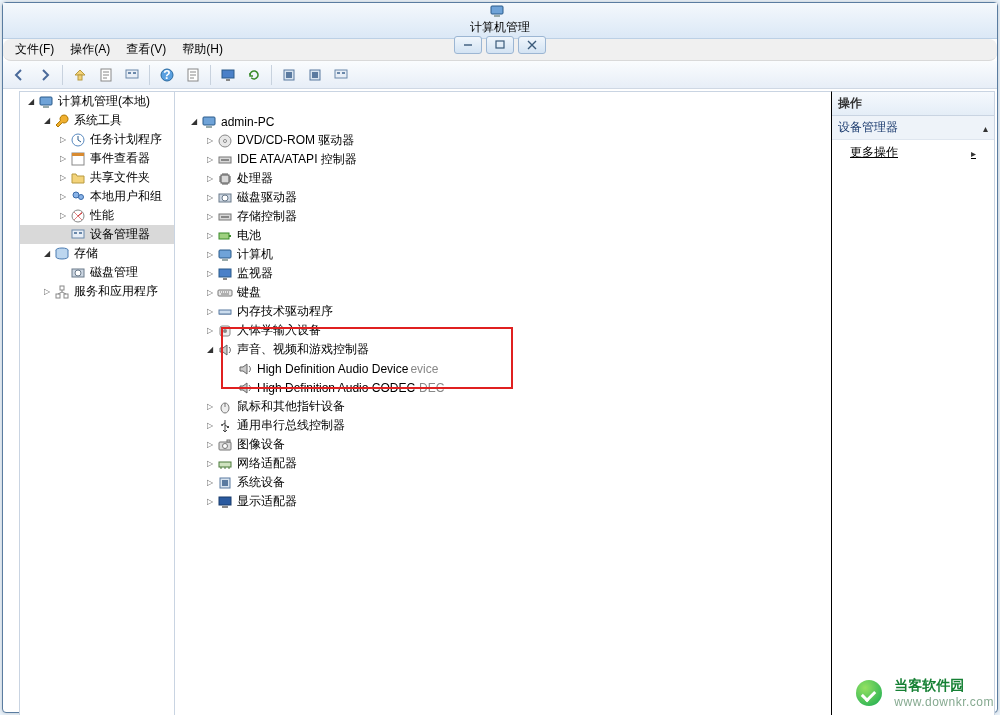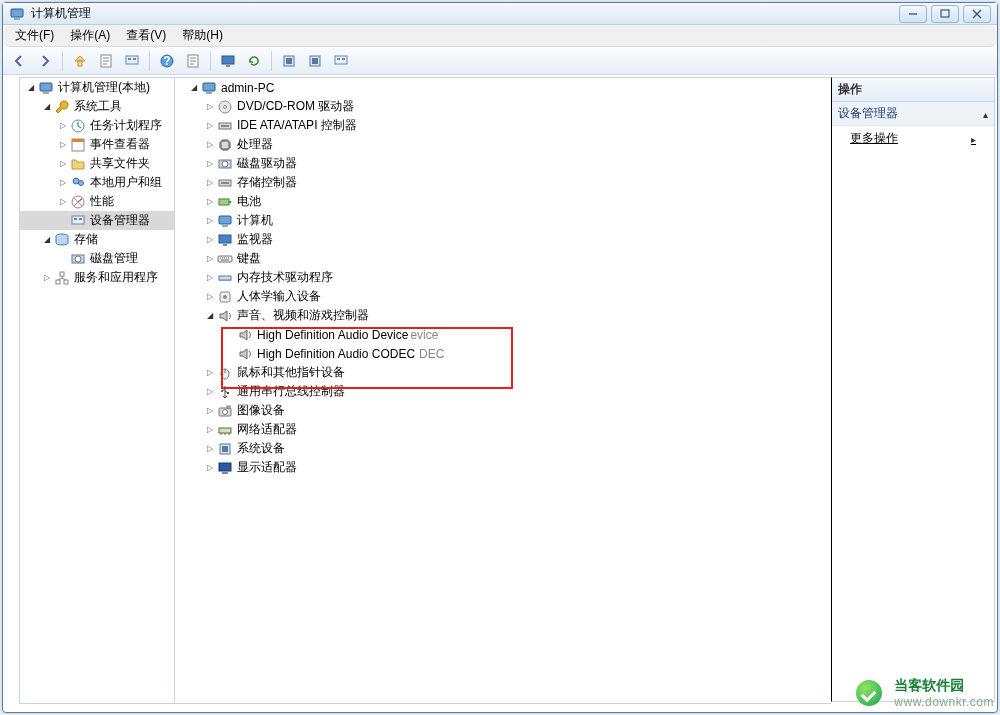--- a/index.html
+++ b/index.html
@@ -6,22 +6,22 @@
 html, body { width: 1000px; height: 715px; overflow: hidden; background: #eaf3fb; }
 
 .window {
   position: absolute; left: 2px; top: 2px; width: 996px; height: 711px;
   background: #fff; border: 1px solid #5a7ca0; border-radius: 4px;
   box-shadow: 0 0 4px rgba(0,0,0,.2);
 }
 
 
 .titlebar {
-  height: 22px; background: linear-gradient(#f4f8fc,#dbe8f6); border-bottom: 1px solid #bcd0e5;
-  display: flex; align-items: center; padding: 0 6px;
+  height: 36px; background: linear-gradient(#f4f8fc,#dbe8f6); border-bottom: 1px solid #bcd0e5;
+  display: flex; align-items: center; padding: 0 6px; flex-direction: column;
 }
 .titlebar .win-icon { width:16px; height:16px; margin-right: 6px; }
 .titlebar .title { flex: 1; color: #000; }
 .titlebar .win-btns { display:flex; gap:4px; }
 .win-btn { width:28px; height:18px; border:1px solid #9cb6d3; border-radius:3px;
   background: linear-gradient(#f0f6fc,#d3e3f3); display:flex; align-items:center; justify-content:center;
   color:#3a5a7a; cursor:default; }
 .win-btn svg { width:10px; height:10px; }
 
 
@@ -56,21 +56,21 @@
 .ticon svg { width:16px; height:16px; }
 .tlabel { color:#000; }
 .row.selected { background:#d9d9d9; }
 .row.selected .tlabel { color:#000; }
 
 
 .ind1 { padding-left: 4px; }
 .ind2 { padding-left: 20px; }
 .ind3 { padding-left: 36px; }
 
-.c-ind1 { padding-left: 12px; }
+.c-ind1 { padding-left: 12px; margin-top: 20px; }
 .c-ind2 { padding-left: 28px; }
 .c-ind3 { padding-left: 48px; }
 
 .left-pane .row.ind2::before,
 .left-pane .row.ind3::before{
   content:""; display:inline-block; width:0; height:100%;
 }
 
 
 .actions-header { background:linear-gradient(#f5f9fd,#e4edf7); border-bottom:1px solid #c9d4e2;

